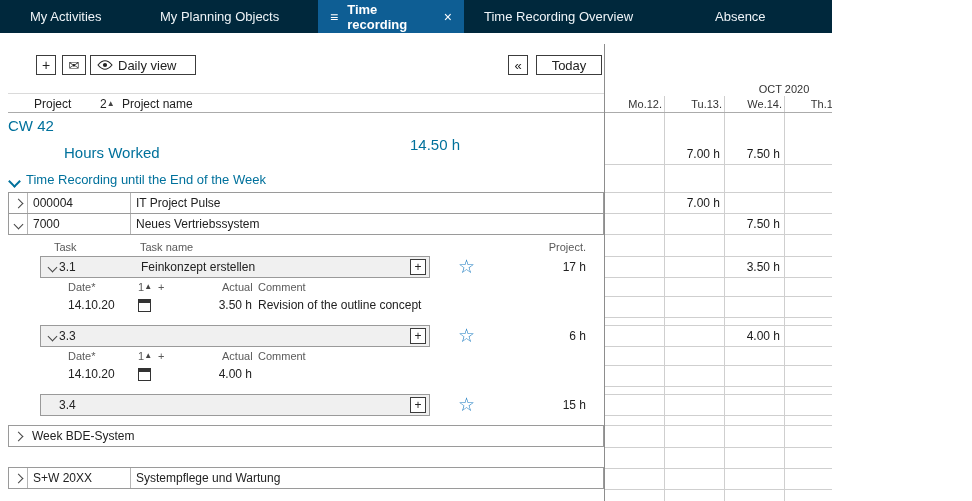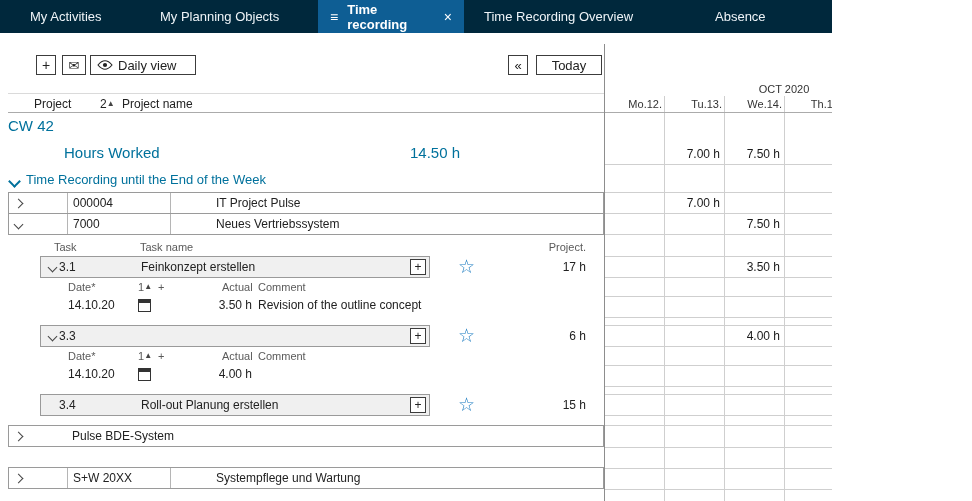--- a/index.html
+++ b/index.html
@@ -31,21 +31,21 @@
   .rightnum{position:absolute;width:66px;text-align:right;}
 
   
   .chev{display:inline-block;width:6px;height:6px;border-right:1.6px solid #444;
         border-bottom:1.6px solid #444;transform:rotate(-45deg);}
   .chev.down{transform:rotate(45deg);}
   .chev.teal{border-color:#00719c;width:7px;height:7px;border-right-width:2px;border-bottom-width:2px;}
 
   
   .prow{position:absolute;left:8px;width:596px;height:22px;box-sizing:border-box;border:1px solid #9a9a9a;
-        background:#fff;display:flex;align-items:center;cursor:pointer;gap:40px;}
+        background:#fff;display:flex;align-items:center;cursor:pointer;}
   .pchev{width:18px;display:flex;justify-content:center;align-items:center;align-self:stretch;}
   .pcode{width:97px;align-self:stretch;display:flex;align-items:center;padding-left:5px;
          border-left:1px solid #b5b5b5;border-right:1px solid #b5b5b5;}
   .pname{flex:1;padding-left:5px;}
 
   
   .taskbox{position:absolute;left:40px;width:390px;height:22px;box-sizing:border-box;border:1px solid #9a9a9a;
            background:#f0f0f0;display:flex;align-items:center;padding-left:4px;cursor:pointer;}
   .tchev{width:14px;display:flex;justify-content:center;}
   .tid{width:82px;}
@@ -132,21 +132,21 @@
 
   <div class="abs" style="left:34px;top:97px">Project</div>
   <div class="abs" style="left:100px;top:97px">
     <span>2</span><span class="tri">▲</span>
   </div>
   <div class="abs" style="left:122px;top:97px">Project name</div>
 
   <div class="abs teal h15" style="left:8px;top:117px">CW 42</div>
 
   <div class="abs teal h15" style="left:64px;top:144px">Hours Worked</div>
-  <div class="abs teal h15 rightnum" style="left:340px;top:144px;width:120px">14.50 h</div>
+  <div class="abs teal h15 rightnum" style="left:340px;top:136px;width:120px">14.50 h</div>
   <div class="calval" style="left:668px;top:147px">7.00 h</div>
   <div class="calval" style="left:728px;top:147px">7.50 h</div>
 
   <span class="chev down teal abs" style="left:10px;top:177px"></span>
   <div class="abs teal" style="left:26px;top:172px;font-size:13px">Time Recording until the End of the Week</div>
 
   <div class="prow" style="top:192px">
     <span class="pchev">
         <span class="chev"></span>
       </span>
@@ -213,31 +213,30 @@
   <div class="abs small-gray" style="left:258px;top:350px">Comment</div>
 
   <div class="abs" style="left:68px;top:367px">14.10.20</div>
   <div class="calicon" style="left:138px;top:368px"></div>
   <div class="abs" style="left:200px;top:367px;width:52px;text-align:right">4.00 h</div>
   <div class="abs" style="left:258px;top:367px"></div>
 
   <div class="taskbox" style="top:394px">
     <span class="tchev"></span>
     <span class="tid">3.4</span>
-    <span class="tname">Roll-out Planung erstellen</span>
     <div class="plusbox">+</div>
   </div>
   <div class="star" style="left:458px;top:396px">☆</div>
   <div class="abs rightnum" style="left:520px;top:398px">15 h</div>
 
   <div class="prow" style="top:425px">
     <span class="pchev">
         <span class="chev"></span>
       </span>
-    <span class="pname">Pulse BDE-System</span>
+    <span class="pname">Week BDE-System</span>
   </div>
   <div class="prow" style="top:467px">
     <span class="pchev">
         <span class="chev"></span>
       </span>
     <span class="pcode">S+W 20XX</span>
     <span class="pname">Systempflege und Wartung</span>
   </div>
 
 </div>

